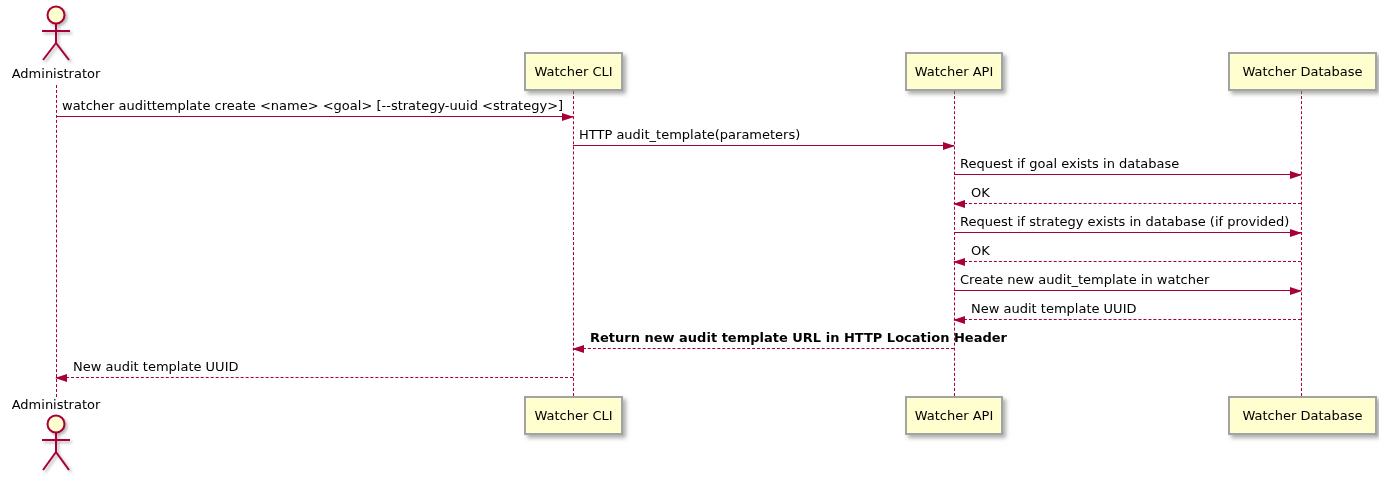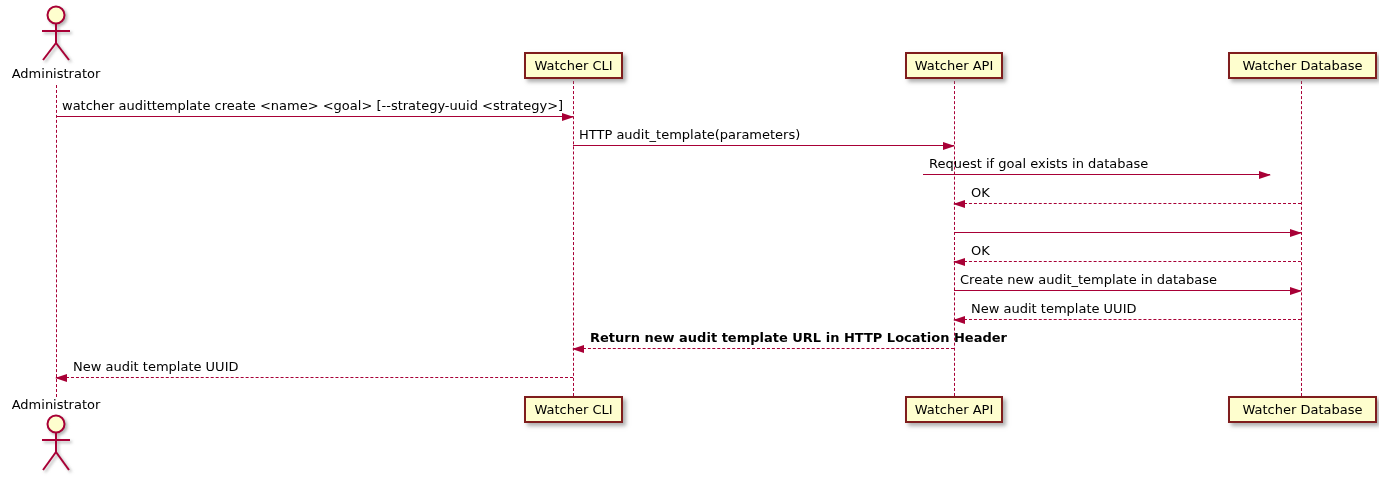--- a/index.html
+++ b/index.html
@@ -13,24 +13,24 @@
     color: #000000;
     overflow: hidden;
   }
   .lifeline {
     position: absolute;
     width: 0;
     border-left: 1px dashed #A80036;
   }
   .pbox {
     position: absolute;
-    height: 27px;
+    height: 39px;
     box-sizing: border-box;
     background: #FEFECE;
-    border: 2px solid #7f1d1d;
+    border: 2px solid #a3a3a3;
     display: flex;
     align-items: center;
     justify-content: center;
     white-space: nowrap;
     box-shadow: 3px 3px 4px rgba(130,130,130,0.65);
   }
   .actor-label {
     position: absolute;
     width: 120px;
     text-align: center;
@@ -99,45 +99,46 @@
     <div class="line"></div>
     <div class="head"></div>
   </div>
 
   <div class="msg right solid" style="left:573px; top:128px; width:381px;">
     <span class="lbl">HTTP audit_template(parameters)</span>
     <div class="line"></div>
     <div class="head"></div>
   </div>
 
-  <div class="msg right solid" style="left:923px; top:157px; width:347px;">
+  <div class="msg right solid" style="left:954px; top:157px; width:347px;">
     <span class="lbl">Request if goal exists in database</span>
     <div class="line"></div>
     <div class="head"></div>
   </div>
 
   <div class="msg left dotted" style="left:954px; top:186px; width:347px;">
     <span class="lbl">OK</span>
     <div class="line"></div>
     <div class="head"></div>
   </div>
 
   <div class="msg right solid" style="left:954px; top:215px; width:347px;">
+    <span class="lbl">Request if strategy exists in database (if provided)</span>
     <div class="line"></div>
     <div class="head"></div>
   </div>
 
   <div class="msg left dotted" style="left:954px; top:244px; width:347px;">
     <span class="lbl">OK</span>
     <div class="line"></div>
     <div class="head"></div>
   </div>
 
   <div class="msg right solid" style="left:954px; top:273px; width:347px;">
-    <span class="lbl">Create new audit_template in database</span>
+    <span class="lbl">Create new audit_template in watcher</span>
     <div class="line"></div>
     <div class="head"></div>
   </div>
 
   <div class="msg left dotted" style="left:954px; top:302px; width:347px;">
     <span class="lbl">New audit template UUID</span>
     <div class="line"></div>
     <div class="head"></div>
   </div>
 

